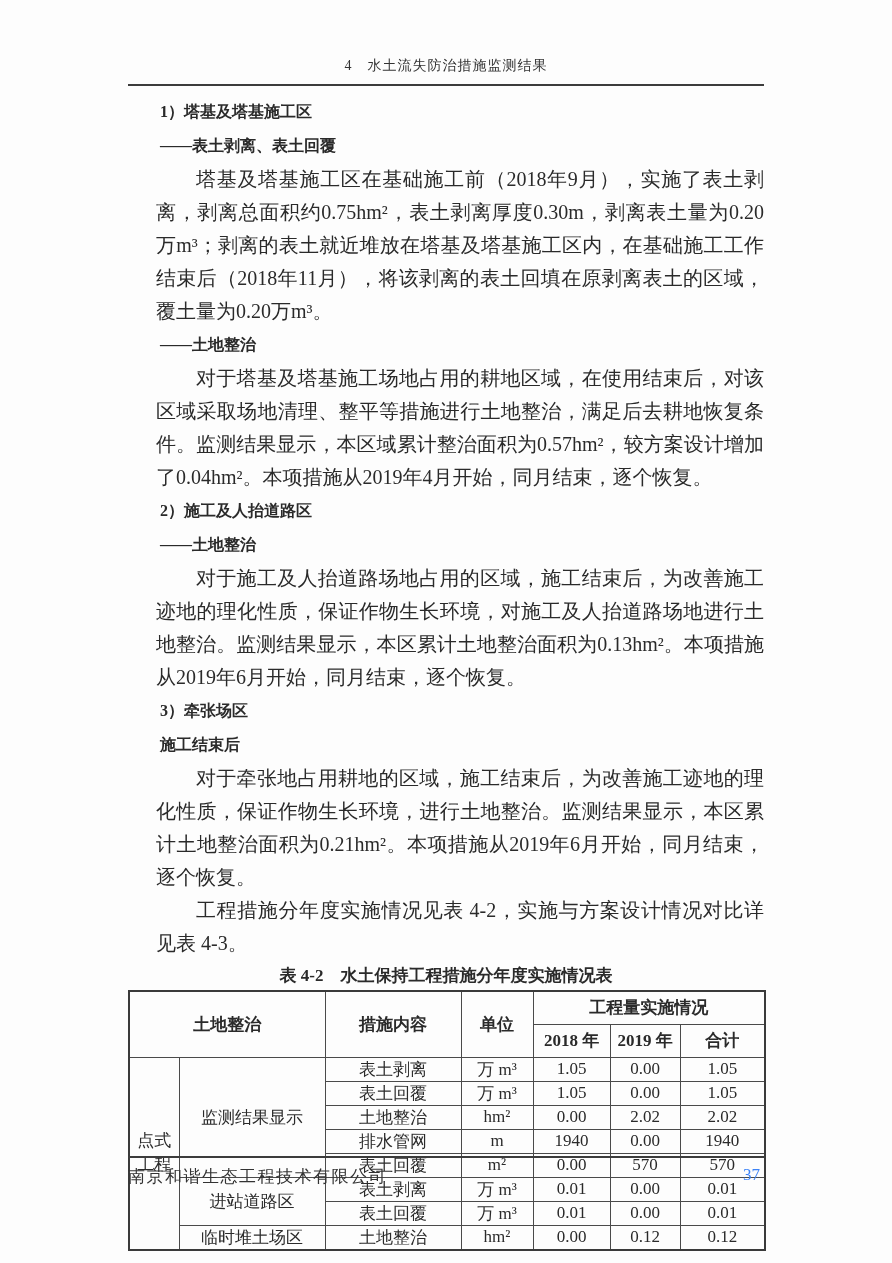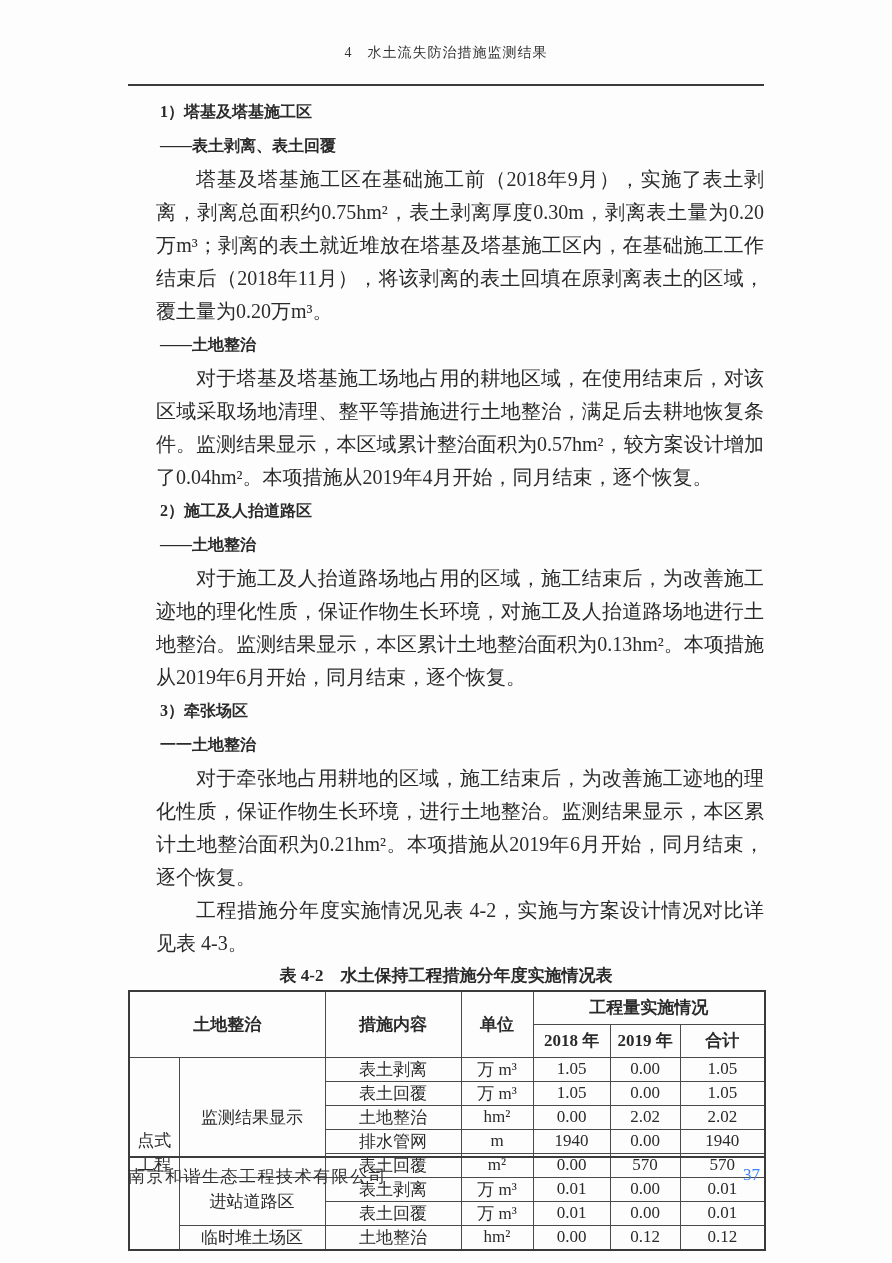--- a/index.html
+++ b/index.html
@@ -15,21 +15,21 @@
   }
   
   .page-header {
     position: absolute;
     left: 128px; right: 128px; top: 0;
     height: 86px;
     border-bottom: 2px solid #3c3c3c;
     display: flex;
     align-items: flex-end;
     justify-content: center;
-    padding-bottom: 22px;
+    padding-bottom: 9px;
     text-align: center;
   }
   .page-header .running-title {
     font-size: 14px;
     letter-spacing: 1px;
     color: #333;
     white-space: pre;
   }
   
   .content {
@@ -112,21 +112,21 @@
     <div class="sub-heading">——表土剥离、表土回覆</div>
     <div class="para">塔基及塔基施工区在基础施工前（2018年9月），实施了表土剥离，剥离总面积约0.75hm²，表土剥离厚度0.30m，剥离表土量为0.20万m³；剥离的表土就近堆放在塔基及塔基施工区内，在基础施工工作结束后（2018年11月），将该剥离的表土回填在原剥离表土的区域，覆土量为0.20万m³。</div>
     <div class="sub-heading">——土地整治</div>
     <div class="para">对于塔基及塔基施工场地占用的耕地区域，在使用结束后，对该区域采取场地清理、整平等措施进行土地整治，满足后去耕地恢复条件。监测结果显示，本区域累计整治面积为0.57hm²，较方案设计增加了0.04hm²。本项措施从2019年4月开始，同月结束，逐个恢复。</div>
 
     <div class="sec-heading">2）施工及人抬道路区</div>
     <div class="sub-heading">——土地整治</div>
     <div class="para">对于施工及人抬道路场地占用的区域，施工结束后，为改善施工迹地的理化性质，保证作物生长环境，对施工及人抬道路场地进行土地整治。监测结果显示，本区累计土地整治面积为0.13hm²。本项措施从2019年6月开始，同月结束，逐个恢复。</div>
 
     <div class="sec-heading">3）牵张场区</div>
-    <div class="sub-heading">一一土地整治</div>
+    <div class="sub-heading">施工结束后</div>
     <div class="para">对于牵张地占用耕地的区域，施工结束后，为改善施工迹地的理化性质，保证作物生长环境，进行土地整治。监测结果显示，本区累计土地整治面积为0.21hm²。本项措施从2019年6月开始，同月结束，逐个恢复。</div>
 
     <div class="para">工程措施分年度实施情况见表 4-2，实施与方案设计情况对比详见表 4-3。</div>
 
     <div class="tbl-caption">表 4-2　水土保持工程措施分年度实施情况表</div>
 
     <table class="impl">
       <colgroup>
         <col style="width:50px">
           <col style="width:146px">

